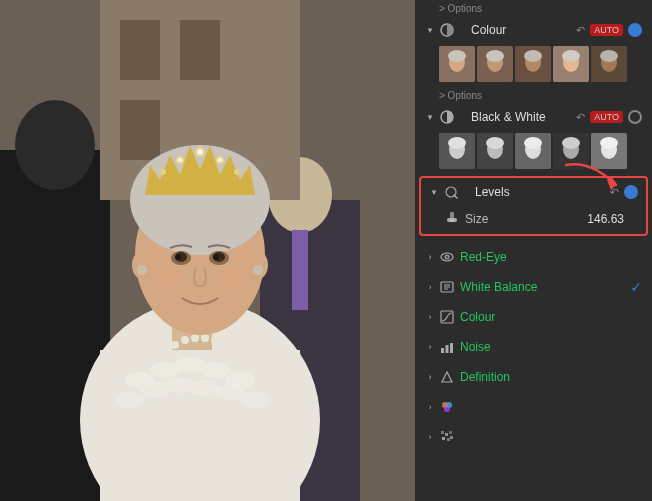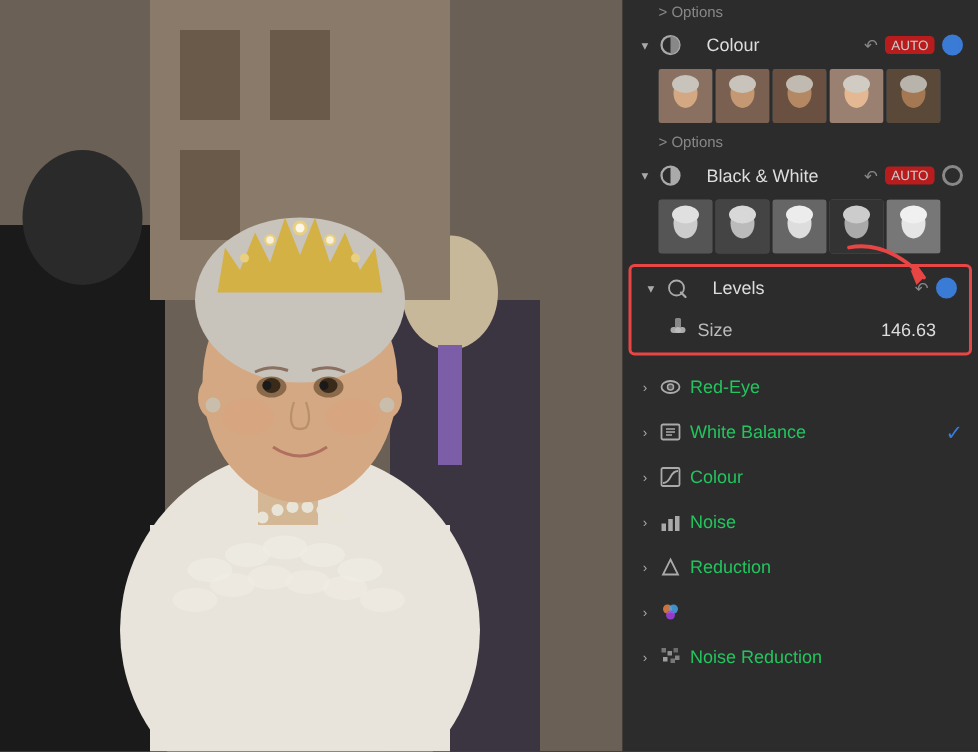--- a/index.html
+++ b/index.html
@@ -470,21 +470,21 @@
     <span class="collapsed-label">Noise</span>
   </div>
 
   <div class="collapsed-section">
     <span class="chevron">›</span>
     <span class="section-icon">
       <svg width="14" height="14" viewBox="0 0 14 14">
         <polygon points="7,2 12,12 2,12" fill="none" stroke="#aaa" stroke-width="1.2"></polygon>
       </svg>
     </span>
-    <span class="collapsed-label">Reduction</span>
+    <span class="collapsed-label">Definition</span>
   </div>
 
   <div class="collapsed-section">
     <span class="chevron">›</span>
     <span class="section-icon">
       <svg width="14" height="14" viewBox="0 0 14 14">
         <circle cx="5" cy="5" r="3" fill="#e84" opacity="0.8"></circle>
         <circle cx="9" cy="5" r="3" fill="#4ae" opacity="0.8"></circle>
         <circle cx="7" cy="9" r="3" fill="#a4e" opacity="0.8"></circle>
       </svg>
@@ -496,16 +496,15 @@
     <span class="section-icon">
       <svg width="14" height="14" viewBox="0 0 14 14">
         <rect x="1" y="1" width="3" height="3" fill="#aaa" opacity="0.6"></rect>
         <rect x="5" y="3" width="3" height="3" fill="#aaa" opacity="0.8"></rect>
         <rect x="9" y="1" width="3" height="3" fill="#aaa" opacity="0.5"></rect>
         <rect x="2" y="7" width="3" height="3" fill="#aaa" opacity="0.9"></rect>
         <rect x="7" y="8" width="3" height="3" fill="#aaa" opacity="0.6"></rect>
         <rect x="10" y="6" width="3" height="3" fill="#aaa" opacity="0.7"></rect>
       </svg>
     </span>
-    <span class="collapsed-label">Noise Reduction</span>
   </div>
 
 </div>
 
 </body></html>

